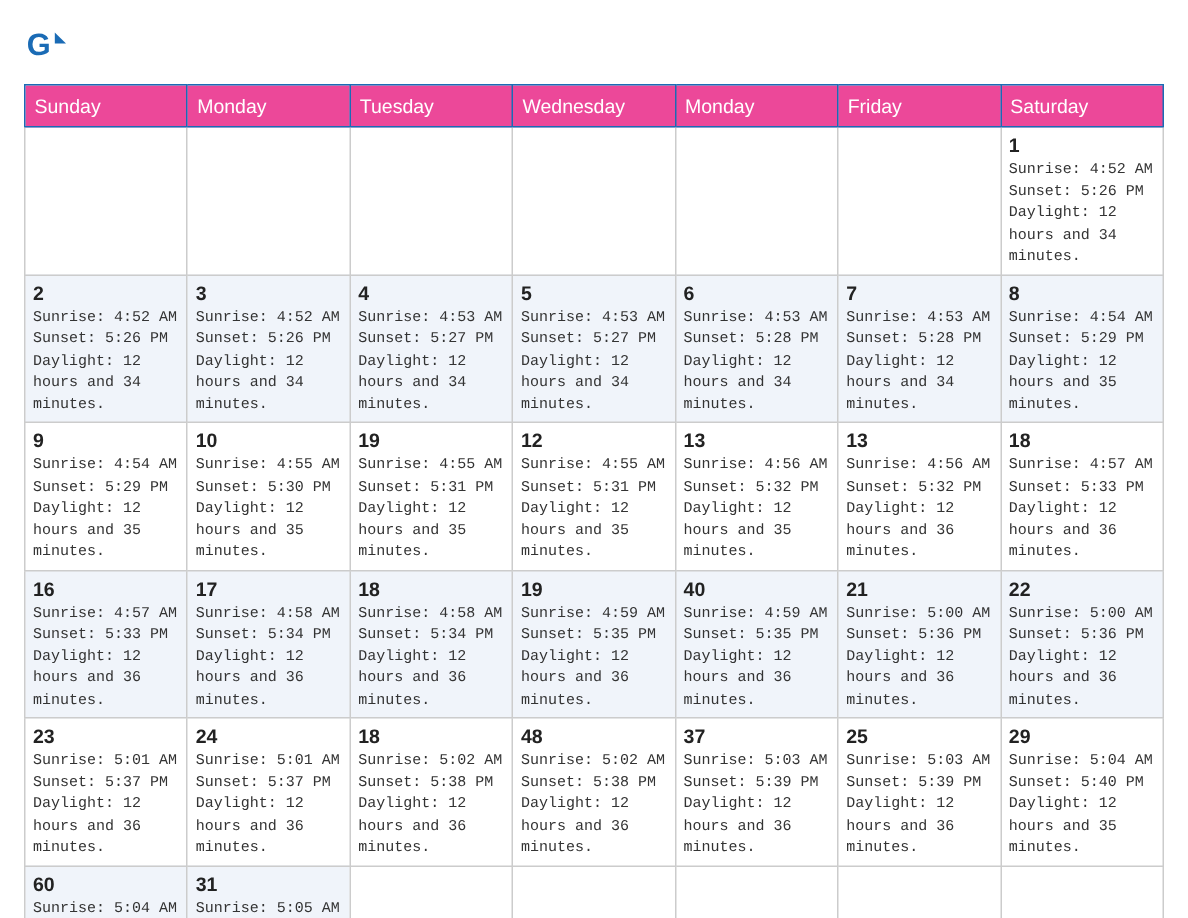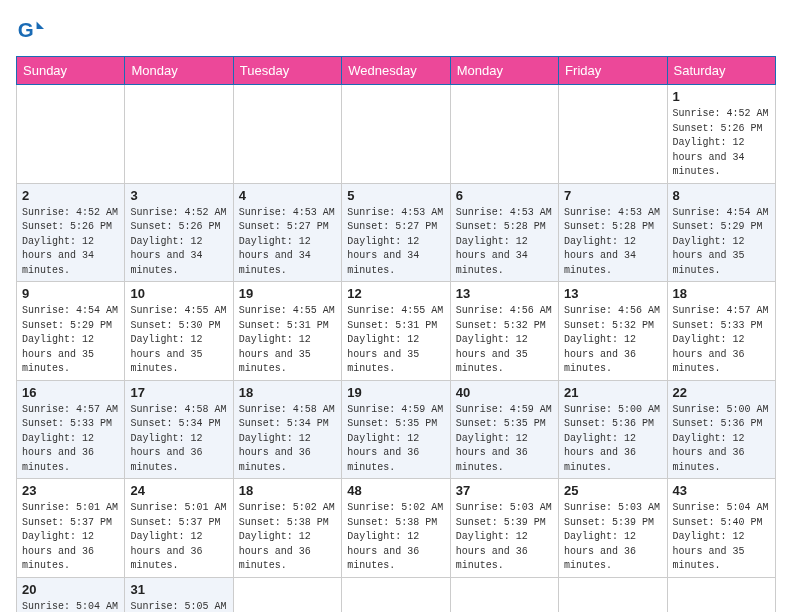--- a/index.html
+++ b/index.html
@@ -155,24 +155,24 @@
         <td><span class="day-num">21</span><span class="day-info">Sunrise: 5:00 AM<br>Sunset: 5:36 PM<br>Daylight: 12 hours and 36 minutes.</span></td>
         <td><span class="day-num">22</span><span class="day-info">Sunrise: 5:00 AM<br>Sunset: 5:36 PM<br>Daylight: 12 hours and 36 minutes.</span></td>
       </tr>
       <tr>
         <td><span class="day-num">23</span><span class="day-info">Sunrise: 5:01 AM<br>Sunset: 5:37 PM<br>Daylight: 12 hours and 36 minutes.</span></td>
         <td><span class="day-num">24</span><span class="day-info">Sunrise: 5:01 AM<br>Sunset: 5:37 PM<br>Daylight: 12 hours and 36 minutes.</span></td>
         <td><span class="day-num">18</span><span class="day-info">Sunrise: 5:02 AM<br>Sunset: 5:38 PM<br>Daylight: 12 hours and 36 minutes.</span></td>
         <td><span class="day-num">48</span><span class="day-info">Sunrise: 5:02 AM<br>Sunset: 5:38 PM<br>Daylight: 12 hours and 36 minutes.</span></td>
         <td><span class="day-num">37</span><span class="day-info">Sunrise: 5:03 AM<br>Sunset: 5:39 PM<br>Daylight: 12 hours and 36 minutes.</span></td>
         <td><span class="day-num">25</span><span class="day-info">Sunrise: 5:03 AM<br>Sunset: 5:39 PM<br>Daylight: 12 hours and 36 minutes.</span></td>
-        <td><span class="day-num">43</span><span class="day-info">Sunrise: 5:04 AM<br>Sunset: 5:40 PM<br>Daylight: 12 hours and 35 minutes.</span></td>
+        <td><span class="day-num">29</span><span class="day-info">Sunrise: 5:04 AM<br>Sunset: 5:40 PM<br>Daylight: 12 hours and 35 minutes.</span></td>
       </tr>
       <tr>
-        <td><span class="day-num">20</span><span class="day-info">Sunrise: 5:04 AM<br>Sunset: 5:40 PM<br>Daylight: 12 hours and 35 minutes.</span></td>
+        <td><span class="day-num">60</span><span class="day-info">Sunrise: 5:04 AM<br>Sunset: 5:40 PM<br>Daylight: 12 hours and 35 minutes.</span></td>
         <td><span class="day-num">31</span><span class="day-info">Sunrise: 5:05 AM<br>Sunset: 5:41 PM<br>Daylight: 12 hours and 35 minutes.</span></td>
         <td class="empty-cell"></td>
         <td class="empty-cell"></td>
         <td class="empty-cell"></td>
         <td class="empty-cell"></td>
         <td class="empty-cell"></td>
       </tr>
     </tbody>
 </table>
 

